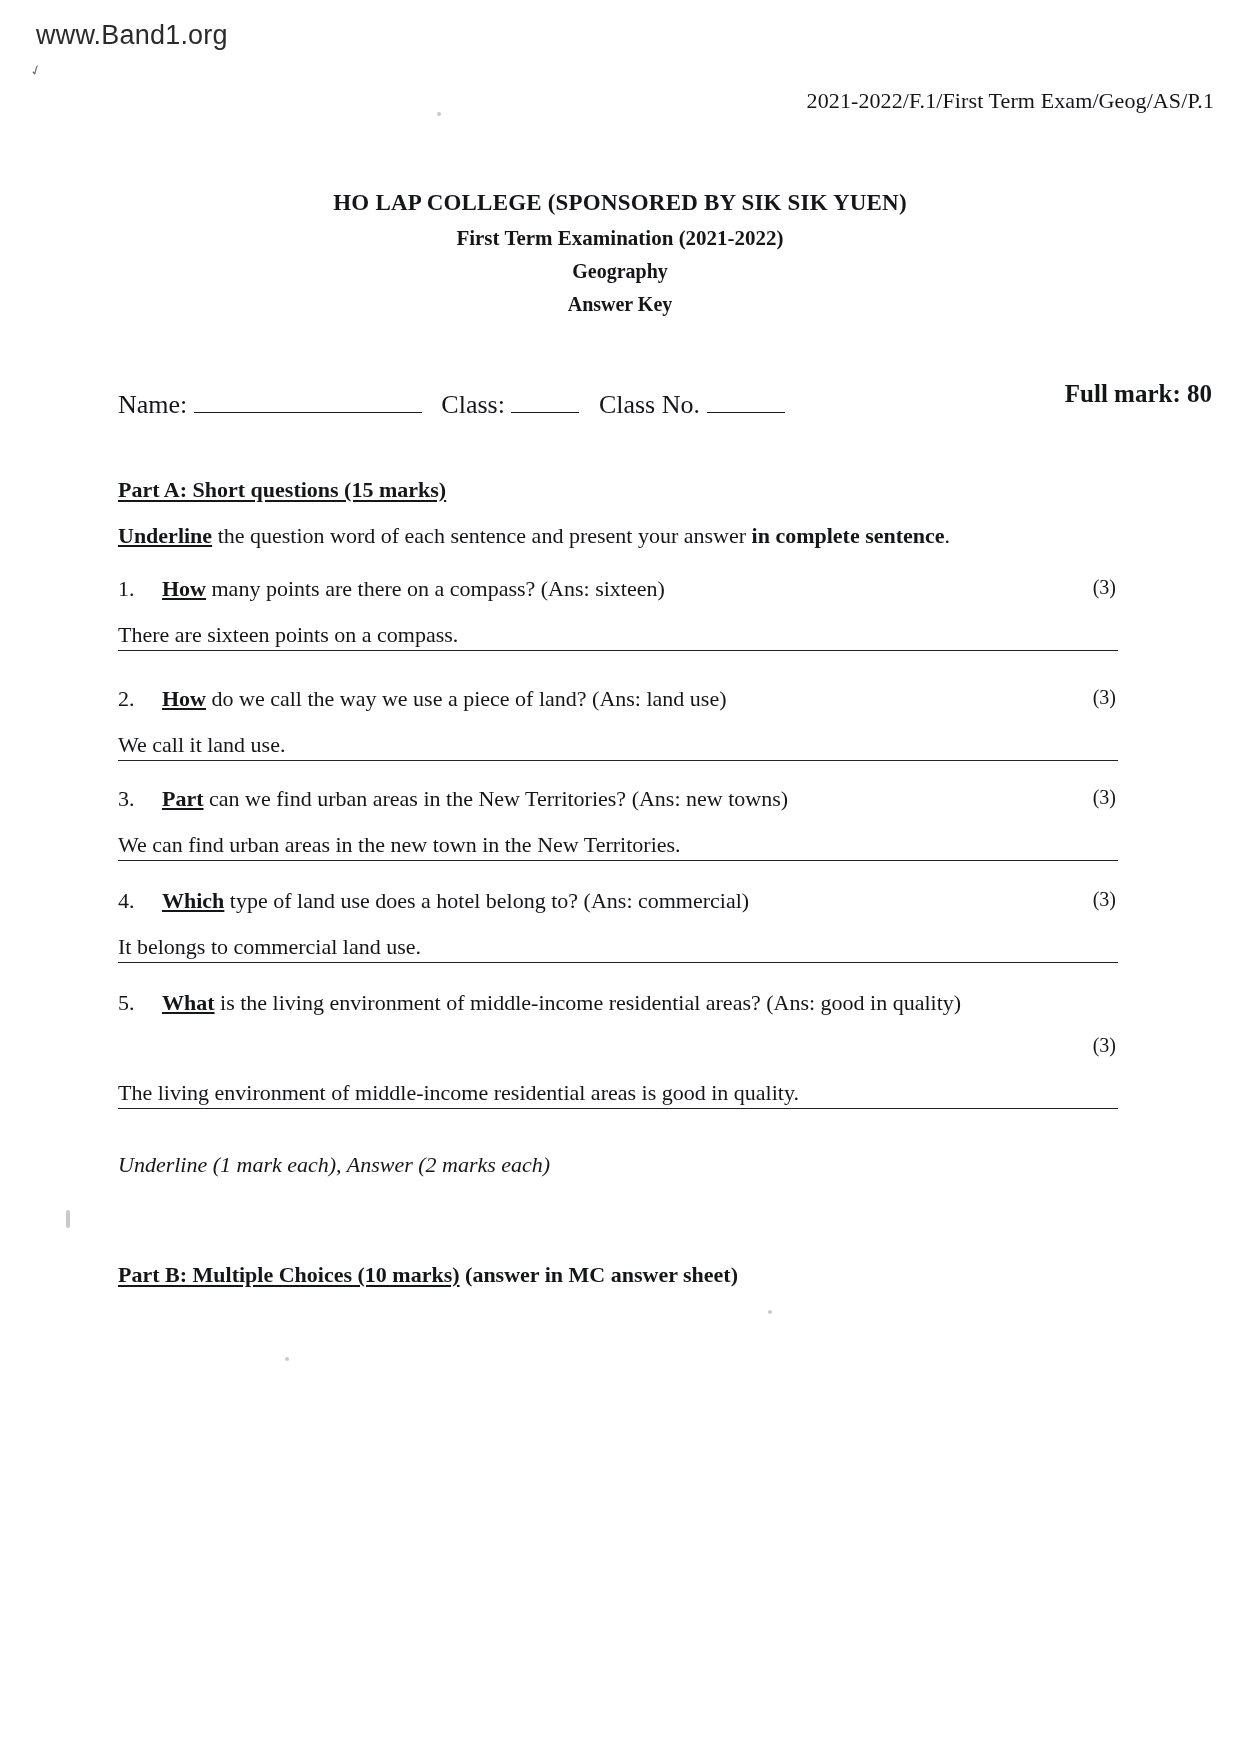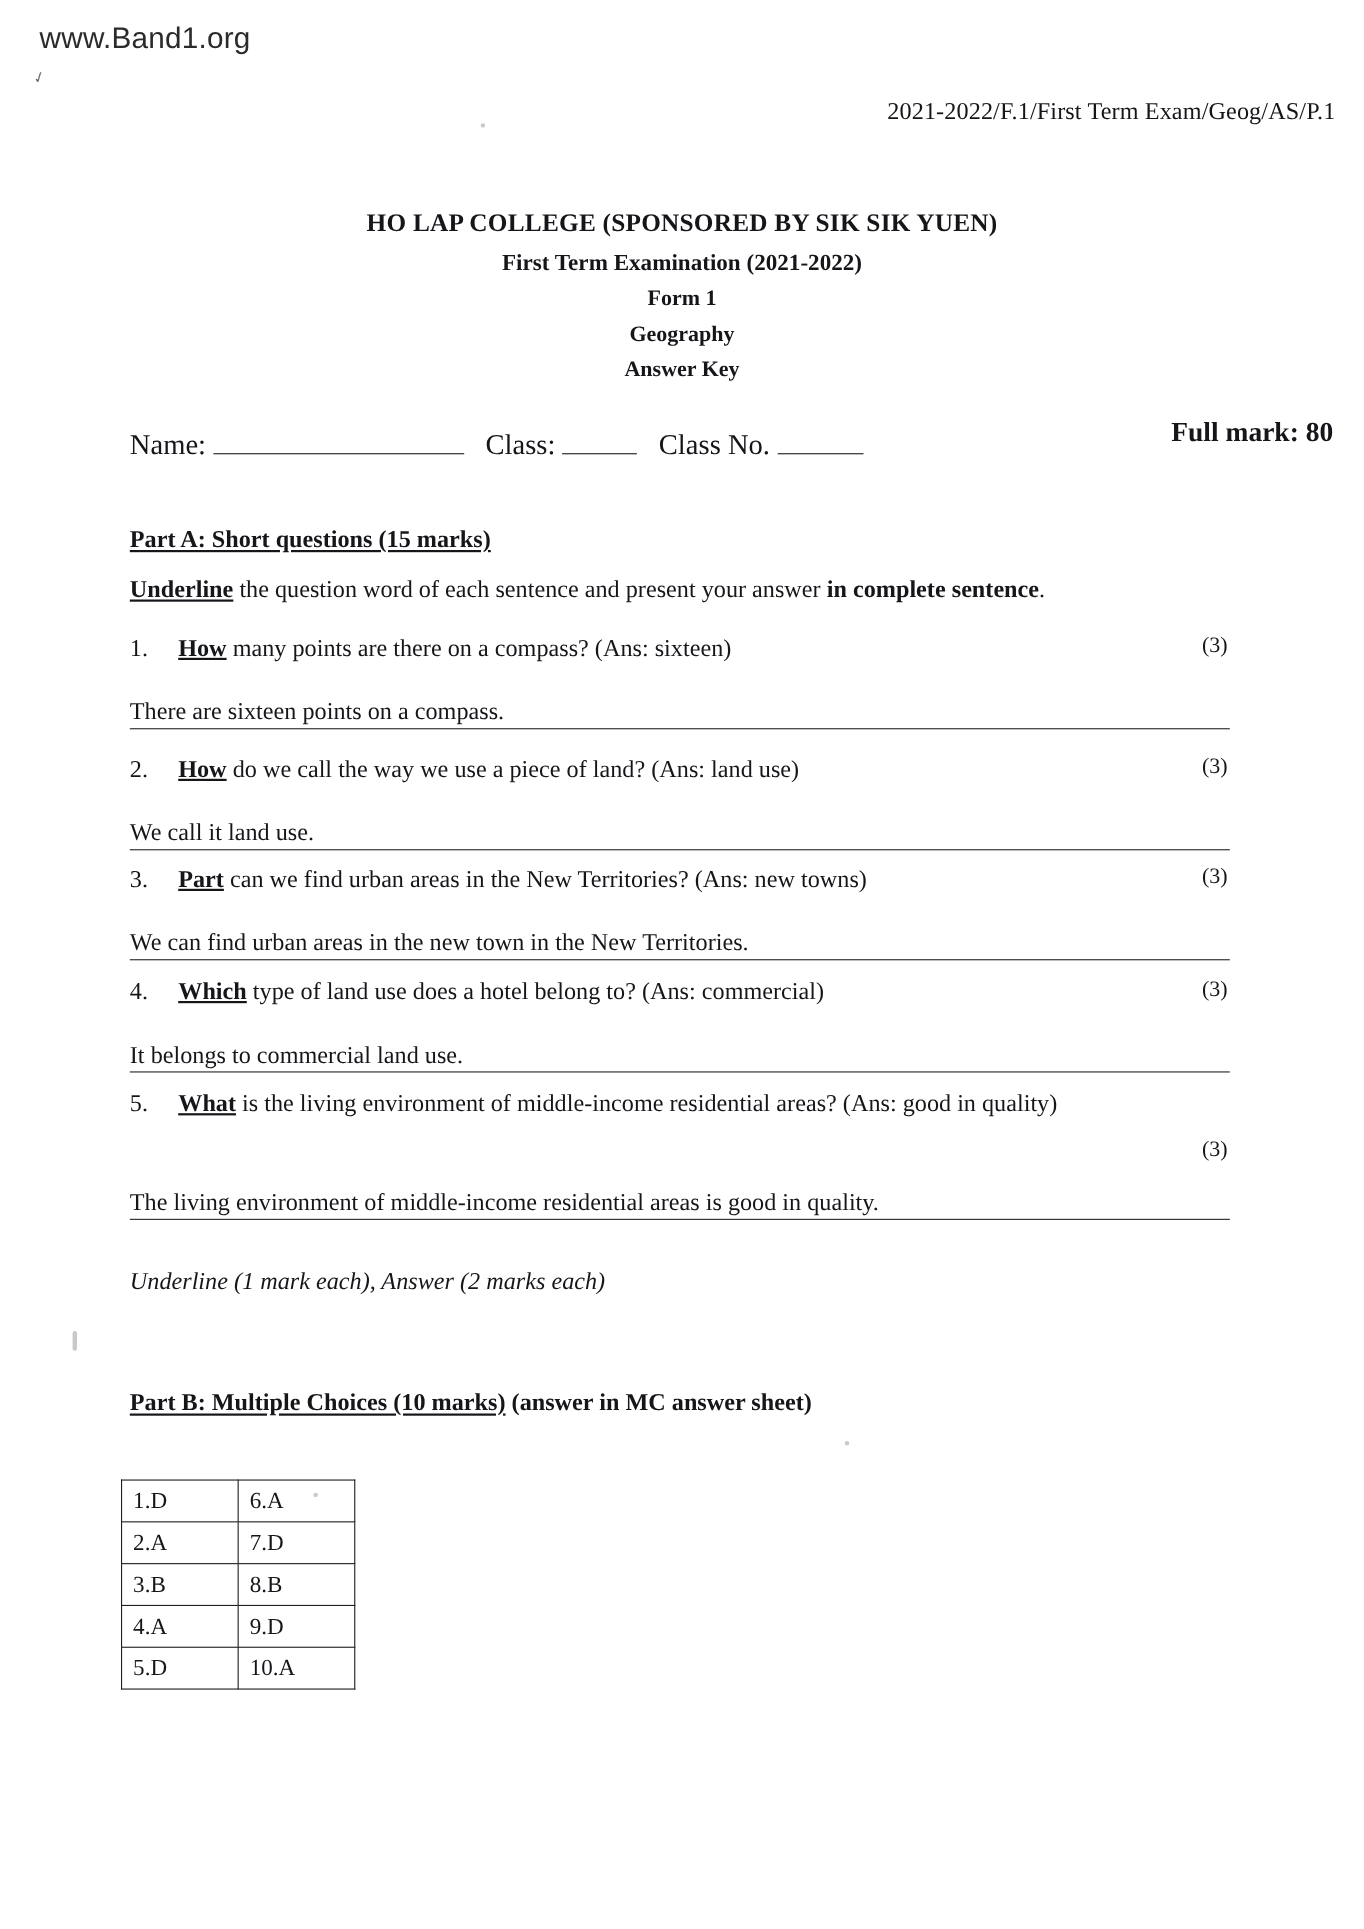--- a/index.html
+++ b/index.html
@@ -119,21 +119,21 @@
   .marks {
     position: absolute;
     right: 10px;
     font-size: 20px;
   }
   .answer {
     font-size: 22px;
     border-bottom: 1.4px solid #232323;
     padding-bottom: 2px;
     width: 1000px;
-    margin-top: 32px;
+    margin-top: 20px;
   }
   .underline-note {
     position: absolute;
     left: 118px;
     font-size: 22px;
     font-style: italic;
   }
 
   .partb-head {
     position: absolute;
@@ -168,21 +168,20 @@
 <div class="page">
 
   <div class="watermark">www.Band1.org</div>
   <div class="tick">✓</div>
 
   <div class="header-code">2021-2022/F.1/First Term Exam/Geog/AS/P.1</div>
 
   <div class="title-block">
     <div class="t1">HO LAP COLLEGE (SPONSORED BY SIK SIK YUEN)</div>
     <div class="t2">First Term Examination (2021-2022)</div>
-    <div class="t3">Form 1</div>
     <div class="t4">Geography</div>
     <div class="t5">Answer Key</div>
   </div>
 
   <div class="namerow">
     <span class="lbl">Name:</span>
     <span class="ul-short w-name"></span>
     &nbsp;
     <span class="lbl">Class:</span>
     <span class="ul-short w-class"></span>
@@ -244,43 +243,19 @@
     </div>
     <div class="answer" style="margin-top:18px;">The living environment of middle-income residential areas is good in quality.</div>
   </div>
 
   <div class="underline-note" style="top:1152px;">Underline (1 mark each), Answer (2 marks each)</div>
 
   <div class="partb-head" style="top:1262px;">
     <span class="uu">Part B:   Multiple Choices (10 marks)</span><span> (answer in MC answer sheet)</span>
   </div>
 
-  <table class="mc" style="top:1345px;">
-    <tbody>
-        <tr>
-      <td>1.D</td>
-      <td>6.A</td>
-    </tr>
-    <tr>
-      <td>2.A</td>
-      <td>7.D</td>
-    </tr>
-    <tr>
-      <td>3.B</td>
-      <td>8.B</td>
-    </tr>
-    <tr>
-      <td>4.A</td>
-      <td>9.D</td>
-    </tr>
-    <tr>
-      <td>5.D</td>
-      <td>10.A</td>
-    </tr>
-  </tbody>
-    </table>
 
   <div class="speck" style="left:437px; top:112px; width:4px; height:4px;"></div>
   <div class="speck" style="left:66px; top:1210px; width:4px; height:18px; border-radius:2px;"></div>
   <div class="speck" style="left:768px; top:1310px; width:4px; height:4px;"></div>
   <div class="speck" style="left:285px; top:1357px; width:4px; height:4px;"></div>
 
 </div>
 
 </body></html>

